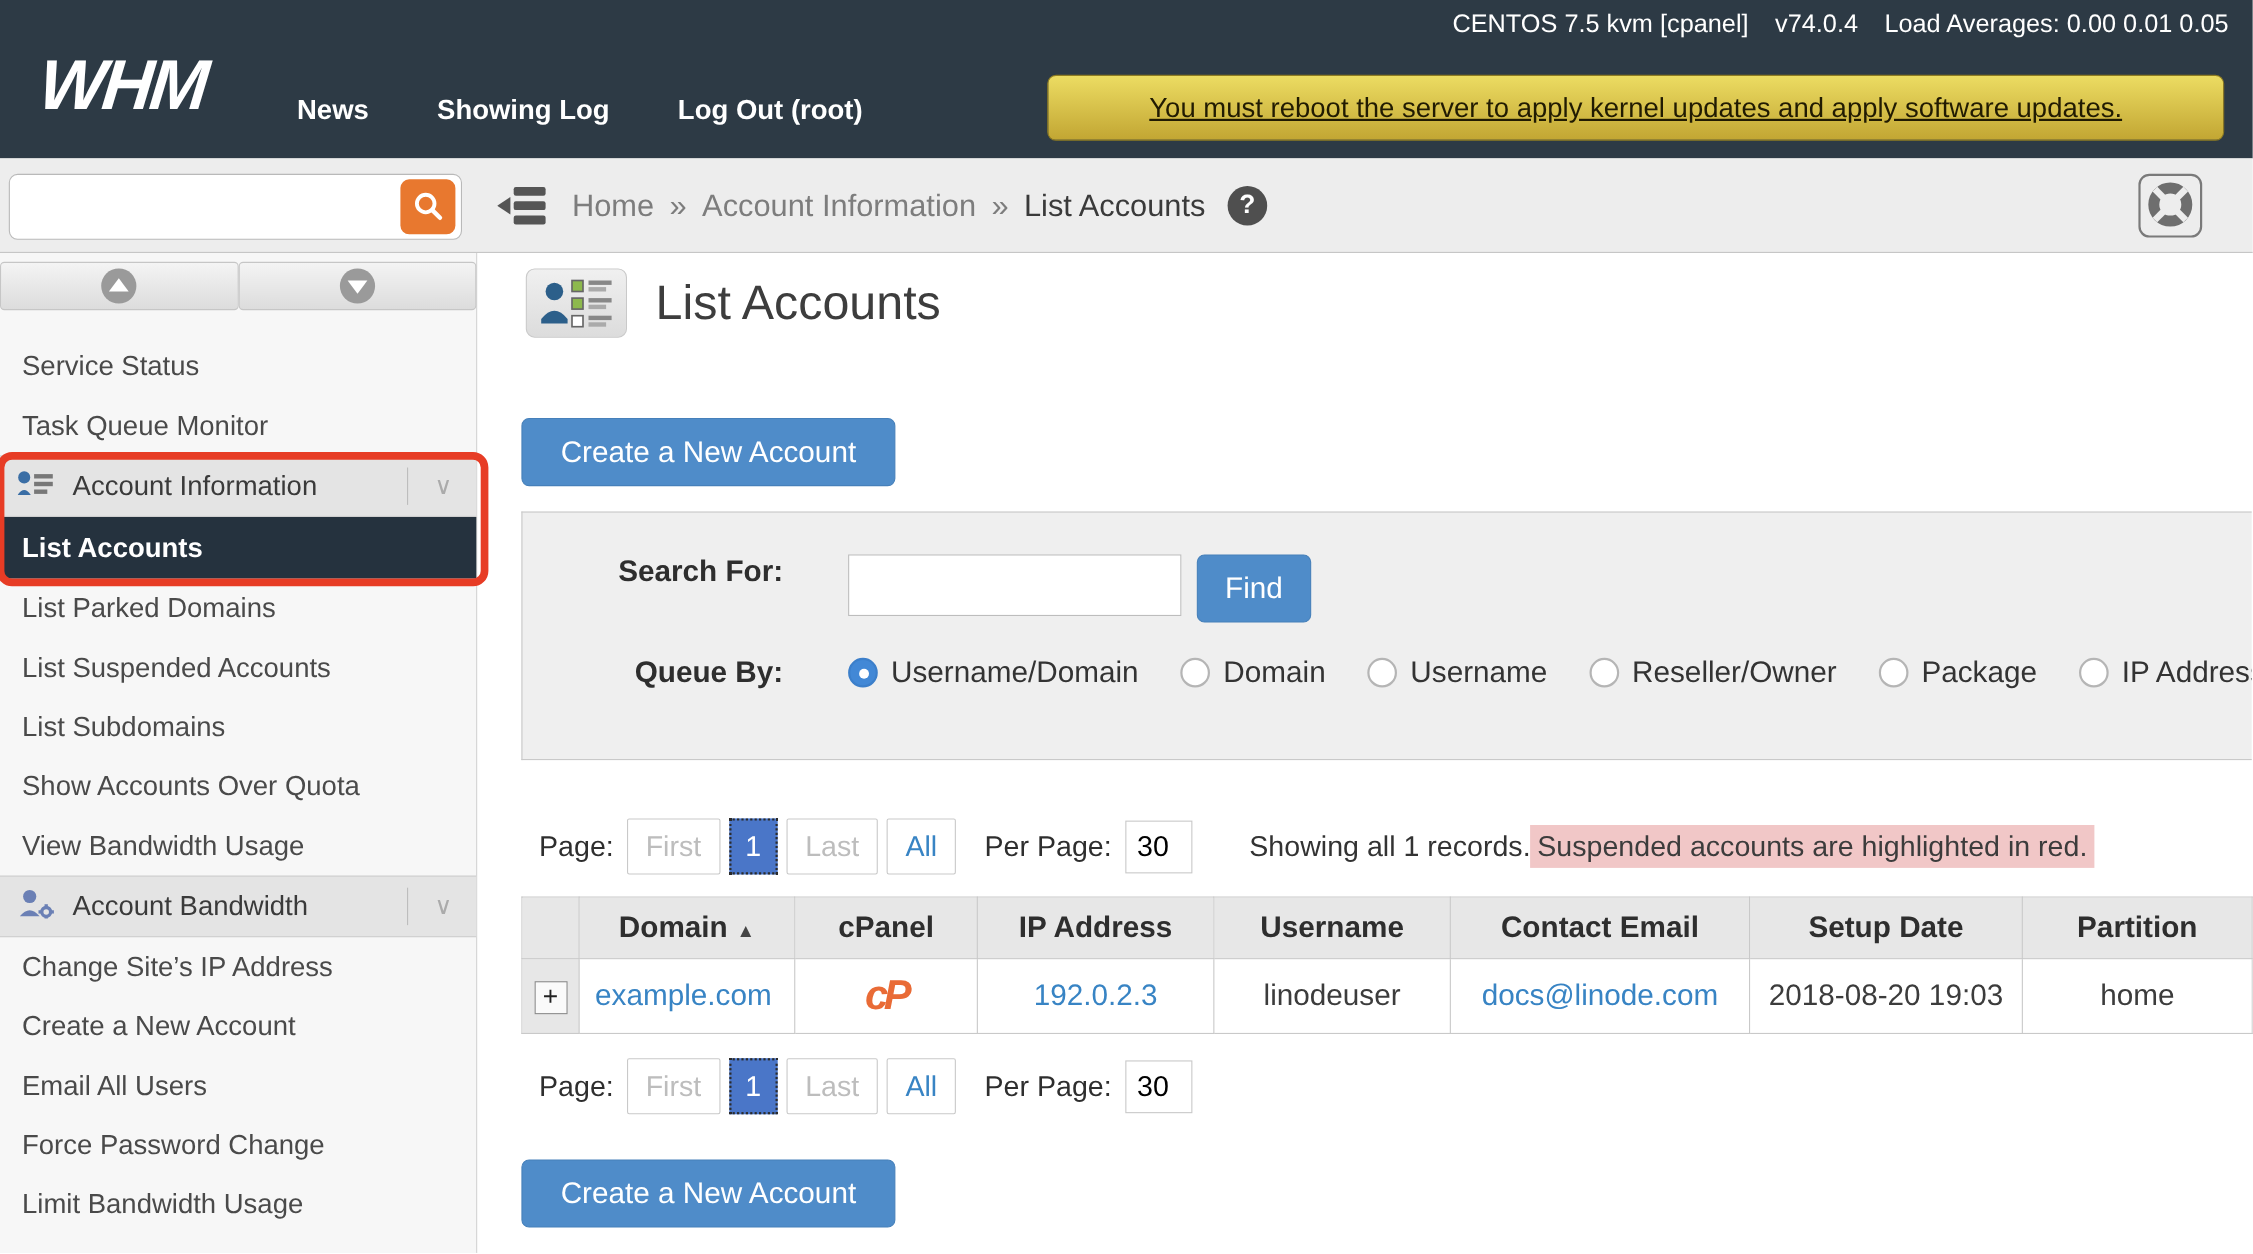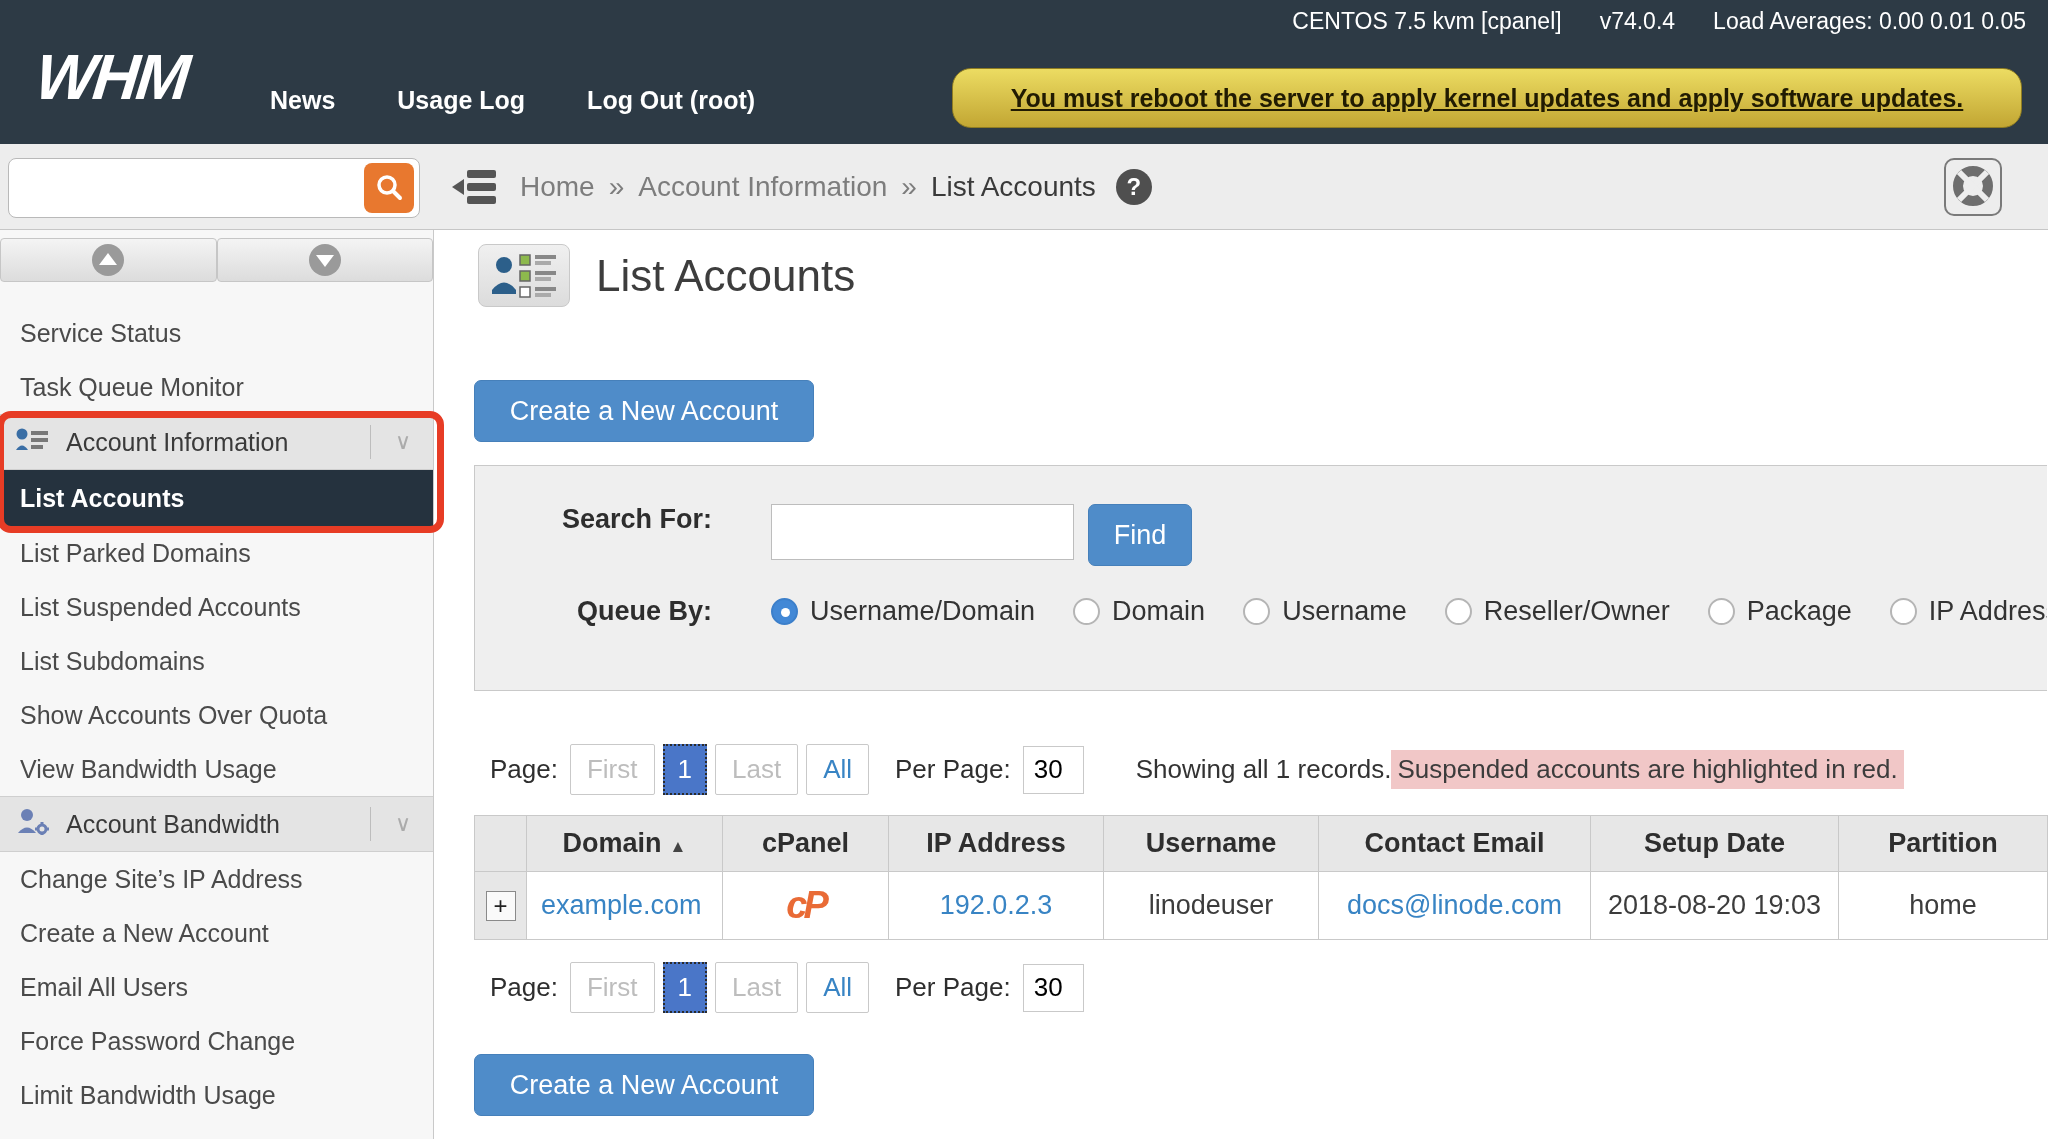--- a/index.html
+++ b/index.html
@@ -2,29 +2,29 @@
 <html><head>
 <meta charset="utf-8">
 <style>
   * { margin:0; padding:0; box-sizing:border-box; }
   html,body { width:2048px; height:1140px; overflow:hidden; background:#fff;
     font-family:"Liberation Sans", sans-serif; }
 
   
   .top-header { position:relative; width:100%; height:144px; background:#2d3a45; color:#fff; }
   .sysinfo { position:absolute; top:8px; right:22px; font-size:23px; color:#fff; white-space:nowrap; }
-  .sysinfo span { margin-left:38px; }
+  .sysinfo span { margin-left:24px; }
   .logo { position:absolute; left:36px; top:40px; font-size:64px; font-weight:bold; font-style:italic;
     letter-spacing:-3px; transform:skewX(-6deg); color:#fff; }
   .topnav { position:absolute; left:270px; top:86px; display:flex; gap:62px; font-size:25px; font-weight:bold; }
   .topnav a { color:#fff; text-decoration:none; cursor:pointer; }
   .reboot-banner { position:absolute; top:68px; right:26px; width:1070px; height:60px;
-    background:linear-gradient(#ecdc62,#c2a633); border-radius:19px; border:1px solid #8f7c22;
+    background:linear-gradient(#ecdc62,#c2a633); border-radius:8px; border:1px solid #8f7c22;
     display:flex; align-items:center; justify-content:center;
-    font-size:25px; font-weight:bold; color:#211b02; text-decoration:underline; cursor:pointer; }
+    font-size:25px; font-weight:normal; color:#211b02; text-decoration:underline; cursor:pointer; }
 
   
   .subheader { position:relative; width:100%; height:86px; background:#ededed; border-bottom:1px solid #c6c6c6; }
   .hdr-search { position:absolute; left:8px; top:14px; width:412px; height:60px; background:#fff;
     border:1px solid #b9b9b9; border-radius:8px; }
   .hdr-search input { position:absolute; left:10px; top:4px; width:330px; height:50px; border:0; outline:none;
     font-size:26px; font-family:"Liberation Sans",sans-serif; }
   .hdr-search .search-btn { position:absolute; right:5px; top:4px; width:50px; height:50px; background:#e8782f;
     border:0; border-radius:8px; display:flex; align-items:center; justify-content:center; cursor:pointer; }
   .collapse-icon { position:absolute; left:452px; top:24px; cursor:pointer; }
@@ -122,21 +122,21 @@
   .cp-logo { font-size:38px; font-weight:bold; font-style:italic; color:#e96b36; letter-spacing:-4px; }
 </style>
 </head>
 <body>
 
 <div class="top-header">
   <div class="sysinfo"><span>CENTOS 7.5 kvm [cpanel]</span><span>v74.0.4</span><span>Load Averages: 0.00 0.01 0.05</span></div>
   <div class="logo">WHM</div>
   <div class="topnav">
     <a>News</a>
-    <a>Usage Log</a>
+    <a>Showing Log</a>
     <a>Log Out (root)</a>
   </div>
   <div class="reboot-banner">You must reboot the server to apply kernel updates and apply software updates.</div>
 </div>
 
 <div class="subheader">
   <div class="hdr-search">
     <input type="text" value="" style="">
     <button class="search-btn">
       <span>

